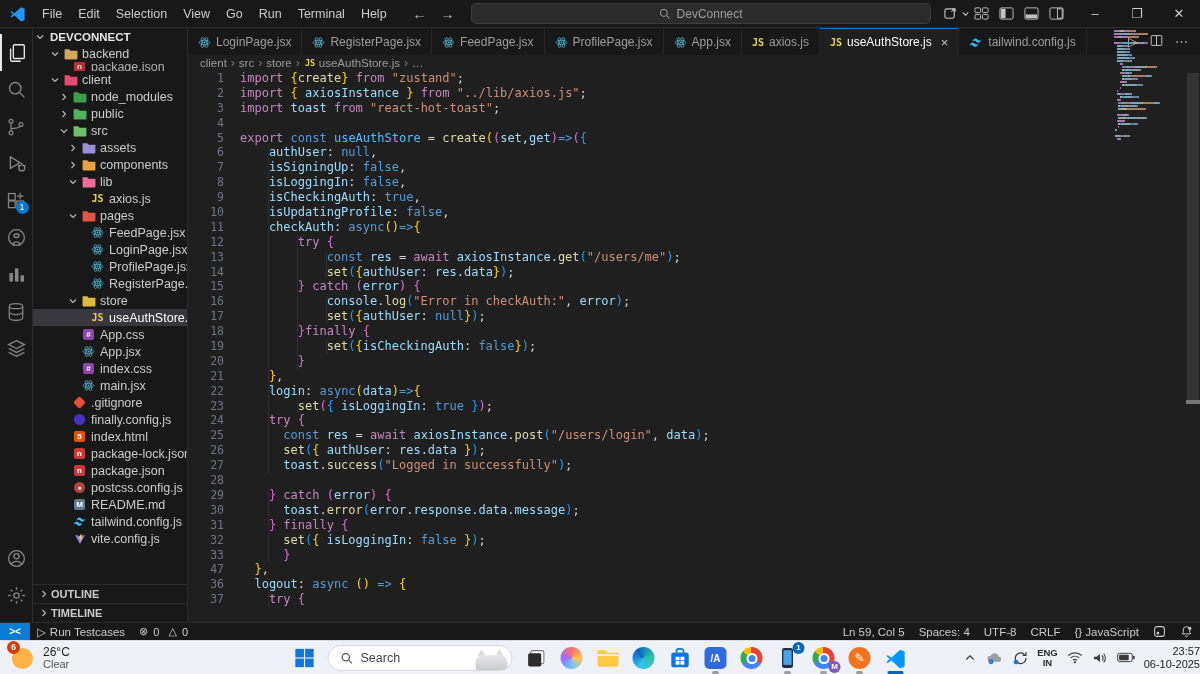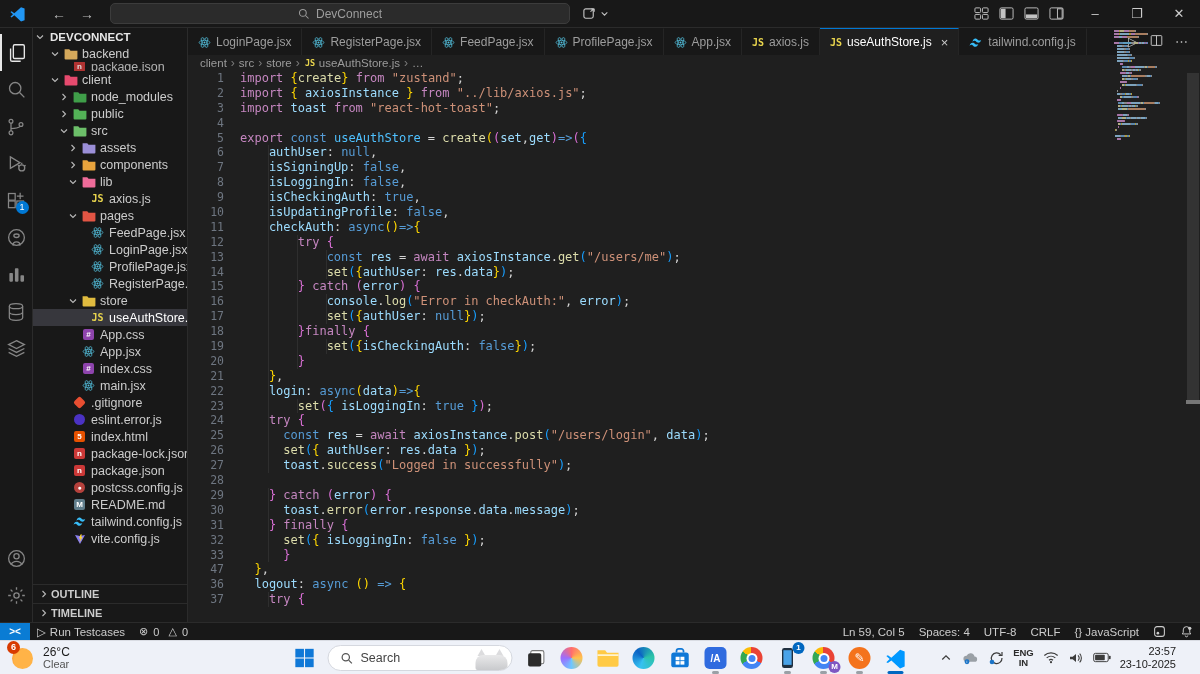--- a/index.html
+++ b/index.html
@@ -120,39 +120,49 @@
     width:7px; height:3px; border-radius:2px; background:#9aa0a6; }
   .run-dash.act { width:16px; background:#0067c0; }
   .searchpill { width:185px; height:26px; background:#ffffff; border:1px solid #d5d8df;
     border-radius:13px; display:flex; align-items:center; gap:7px; padding:0 2px 0 12px;
     font-size:12.5px; color:#444; overflow:hidden; }
   .cat { margin-left:auto; width:38px; height:24px; position:relative; flex:none; }
   .catbody { position:absolute; right:2px; bottom:0; width:32px; height:15px; border-radius:8px 8px 2px 2px;
     background:linear-gradient(#e9e9ea,#c9cacd); }
   .catear { position:absolute; width:0; height:0; border-left:4px solid transparent;
     border-right:4px solid transparent; border-bottom:7px solid #dcdcde; top:3px; }
-  .tray { margin-left:auto; display:flex; align-items:center; gap:9px; padding-right:24px; }
+  .tray { margin-left:auto; display:flex; align-items:center; gap:9px; padding-right:0; }
   .tray .titm { display:flex; align-items:center; justify-content:center; color:#3c3c3c; }
   .lang { font-size:9.5px; line-height:10px; text-align:center; font-weight:bold; color:#2b2b2b; }
   .clock { text-align:right; font-size:11px; line-height:12.5px; }
 
   .badge-blue,.badge-purple { position:absolute; border-radius:50%; color:#fff; font-size:8px;
     font-weight:bold; width:12px; height:12px; line-height:12px; text-align:center; }
   .badge-blue { background:#0067c0; top:-3px; right:-4px; }
   .badge-purple { background:#7e57c2; bottom:-2px; right:-4px; }
 </style>
 </head>
 <body>
 
 <div class="app">
 
   <div class="titlebar">
     <svg class="vsc-logo" viewBox="0 0 24 24">
         <path fill="#2196f3" d="M17 3 7.5 11.8 3.7 8.9 2 9.9l3.6 3.3L2 16.5l1.7 1 3.8-2.9L17 23.4l5-2V5z"></path>
       </svg>
+    <div id="menus" style="display:flex">
+        <div class="menu-item">File</div>
+        <div class="menu-item">Edit</div>
+        <div class="menu-item">Selection</div>
+        <div class="menu-item">View</div>
+        <div class="menu-item">Go</div>
+        <div class="menu-item">Run</div>
+        <div class="menu-item">Terminal</div>
+        <div class="menu-item">Help</div>
+      </div>
     <div class="nav-arrows">
       <span>←</span>
       <span>→</span>
     </div>
     <div class="tsearch">
       <svg width="12" height="12" viewBox="0 0 16 16">
           <circle cx="6.5" cy="6.5" r="4.5" fill="none" stroke="#9d9d9d" stroke-width="1.4"></circle>
           <path d="m10 10 4 4" stroke="#9d9d9d" stroke-width="1.4"></path>
         </svg>
       <span>DevConnect</span>
@@ -534,21 +544,21 @@
             <span class="ficon">
               <span class="sq" style="background:#e84e31;transform:rotate(45deg);width:9px;height:9px"></span>
             </span>
             <span class="tlabel">.gitignore</span>
           </div>
           <div class="trow" style="padding-left:24px">
             <span class="chev"></span>
             <span class="ficon">
               <span class="sq" style="background:#4b32c3;border-radius:50%"></span>
             </span>
-            <span class="tlabel">eslint.error.js</span>
+            <span class="tlabel">finally.config.js</span>
           </div>
           <div class="trow" style="padding-left:24px">
             <span class="chev"></span>
             <span class="ficon">
               <span class="sq" style="background:#e65100">5</span>
             </span>
             <span class="tlabel">index.html</span>
           </div>
           <div class="trow" style="padding-left:24px">
             <span class="chev"></span>
@@ -969,16 +979,16 @@
             <path d="M15 6a6 6 0 0 1 0 8M17.5 3.5a9.5 9.5 0 0 1 0 13" fill="none" stroke="#3c3c3c" stroke-width="1.6"></path>
           </svg>
         </span>
         <span class="titm">
           <svg width="18" height="11" viewBox="0 0 26 14">
             <rect x="1" y="1" width="21" height="12" rx="2.5" fill="none" stroke="#3c3c3c" stroke-width="1.4"></rect>
             <rect x="3" y="3" width="14" height="8" rx="1" fill="#3c3c3c"></rect>
             <rect x="23" y="4.5" width="2.5" height="5" rx="1" fill="#3c3c3c"></rect>
           </svg>
         </span>
-        <span class="clock"><span>23:57</span><br><span>23-10-2025</span></span>
+        <span class="clock"><span>23:57</span><br><span>06-10-2025</span></span>
       </div>
   </div>
 </div>
 
 </body></html>

